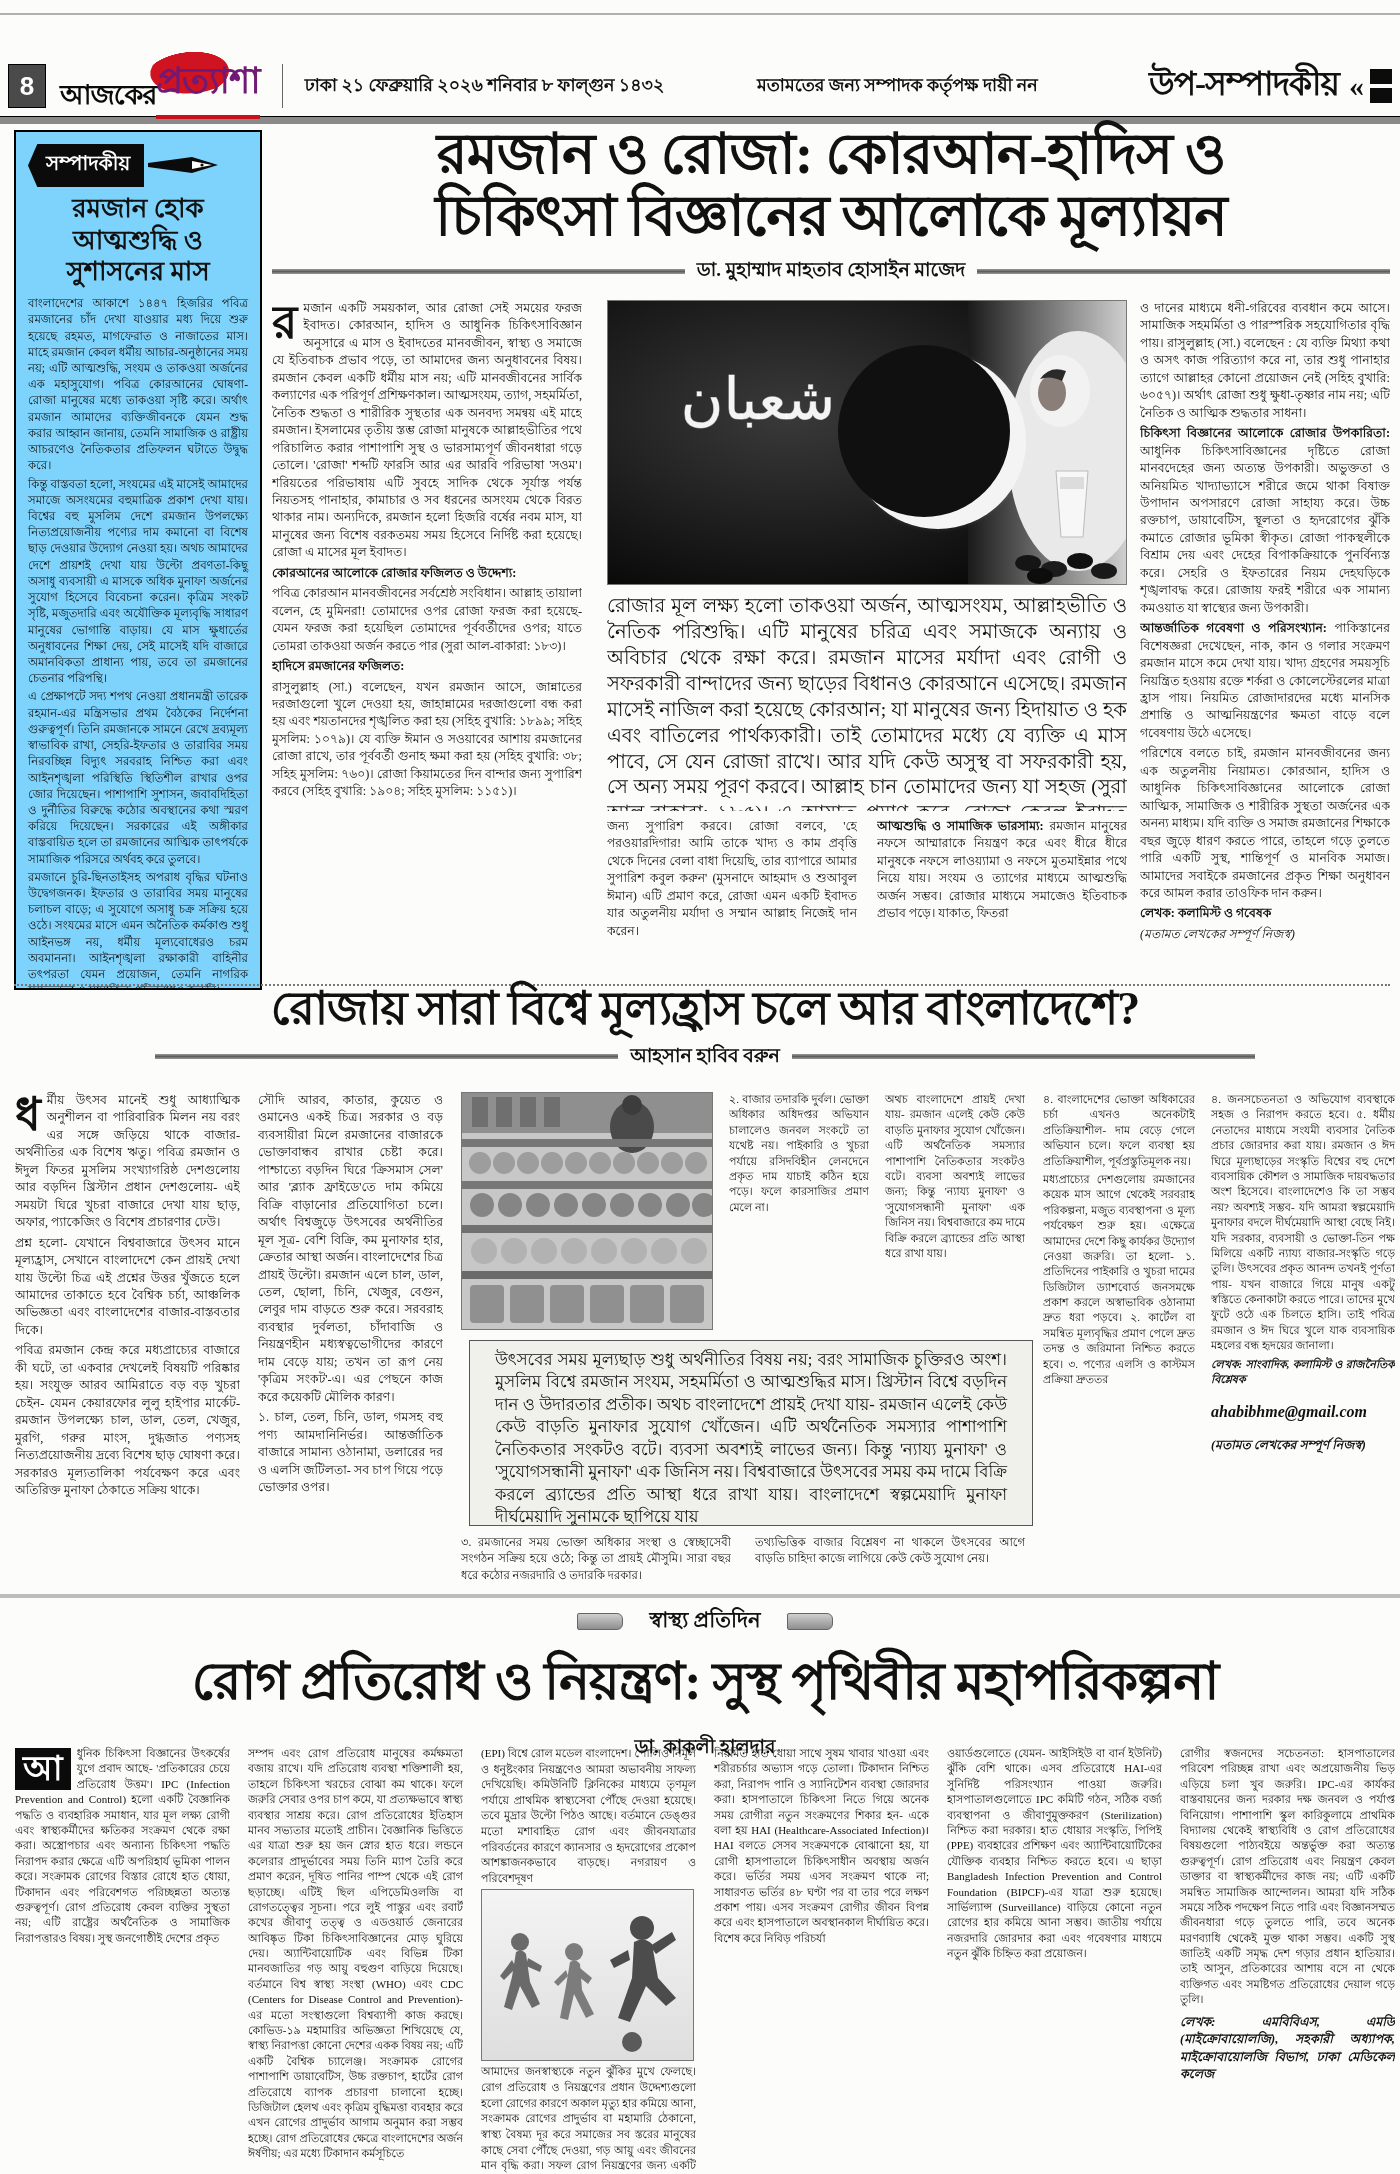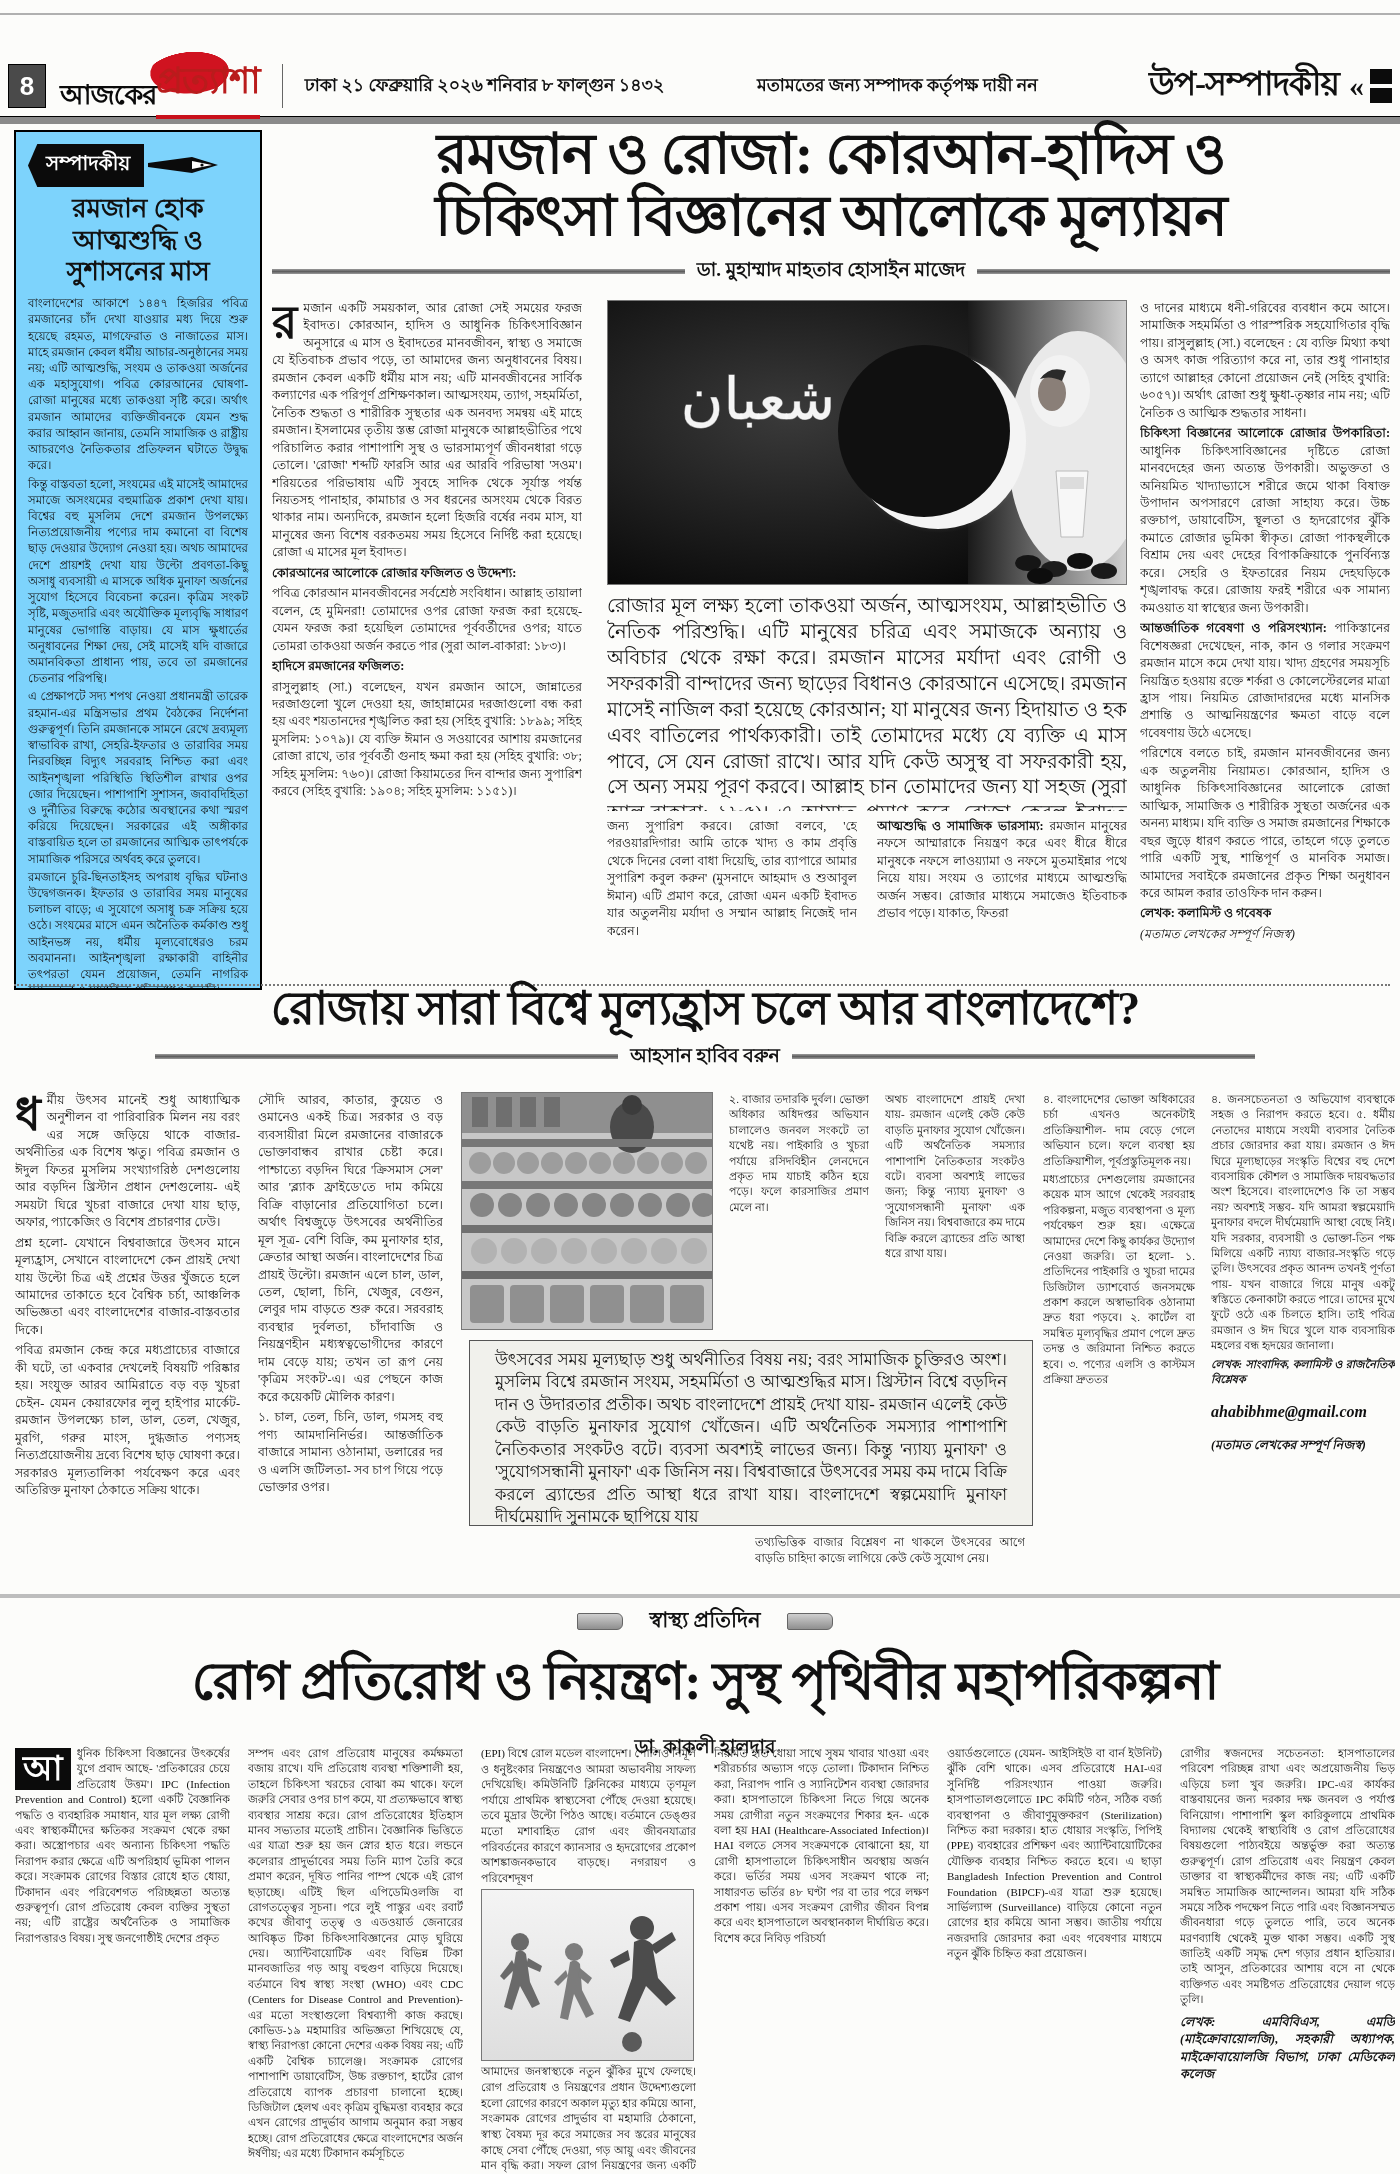--- a/index.html
+++ b/index.html
@@ -7,21 +7,21 @@
         font-family:"Liberation Serif","DejaVu Serif",serif;color:#111;overflow:hidden;}
   .abs{position:absolute;}
   .rule-thin{height:2px;background:#b0b0b0;}
   .just{text-align:justify;text-justify:inter-word;}
   .clip{overflow:hidden;}
   
   .pageno{width:36px;height:42px;background:#4a4a4a;border:1px solid #000;color:#fff;
           font:700 26px "Liberation Sans",sans-serif;display:flex;align-items:center;justify-content:center;}
   .logo-wrap{display:flex;align-items:flex-end;gap:0;}
   .logo-first{font:900 27px "Liberation Serif",serif;color:#0a0a0a;letter-spacing:-1px;}
-  .logo-second{position:relative;font:900 36px "Liberation Serif",serif;color:#b91c1c;letter-spacing:-1px;z-index:1;}
+  .logo-second{position:relative;font:900 36px "Liberation Serif",serif;color:#701a75;letter-spacing:-1px;z-index:1;}
   .logo-splash{position:absolute;left:-6px;top:-8px;width:90px;height:48px;background:radial-gradient(ellipse at 40% 60%,#d01320 0%,#d01320 55%,transparent 56%);transform:rotate(-8deg);z-index:-1;border-radius:50%;}
   .logo-tagbar{height:4px;background:#c9111b;margin-top:2px;}
   .hdr-divider{width:1px;height:44px;background:#666;}
   .hdr-date{font:600 17.5px "Liberation Serif",serif;}
   .hdr-disc{font:700 17.5px "Liberation Serif",serif;}
   .hdr-section{font:900 33px "Liberation Serif",serif;letter-spacing:-1px;}
   .hdr-mark{display:flex;flex-direction:column;gap:4px;}
   .hdr-mark div{width:22px;height:15px;background:#0c0c0c;}
   .dbl-rule{border-top:1px solid #000;border-bottom:7px solid #8a8a8a;}
   
@@ -279,20 +279,23 @@
       </div>
       <div class="abs just clip smallcol" style="left:268px;top:0;width:140px;height:238px;">
         <p class="colp">২. বাজার তদারকি দুর্বল। ভোক্তা অধিকার অধিদপ্তর অভিযান চালালেও জনবল সংকটে তা যথেষ্ট নয়। পাইকারি ও খুচরা পর্যায়ে রসিদবিহীন লেনদেনে প্রকৃত দাম যাচাই কঠিন হয়ে পড়ে। ফলে কারসাজির প্রমাণ মেলে না।</p>
       </div>
       <div class="abs just clip smallcol" style="left:424px;top:0;width:140px;height:238px;">
         <p class="colp">অথচ বাংলাদেশে প্রায়ই দেখা যায়- রমজান এলেই কেউ কেউ বাড়তি মুনাফার সুযোগ খোঁজেন। এটি অর্থনৈতিক সমস্যার পাশাপাশি নৈতিকতার সংকটও বটে। ব্যবসা অবশ্যই লাভের জন্য; কিন্তু 'ন্যায্য মুনাফা' ও 'সুযোগসন্ধানী মুনাফা' এক জিনিস নয়। বিশ্ববাজারে কম দামে বিক্রি করলে ব্র্যান্ডের প্রতি আস্থা ধরে রাখা যায়।</p>
       </div>
       <div class="abs cap-box clip" style="left:0;top:248px;width:564px;height:186px;">
         <div class="t just">উৎসবের সময় মূল্যছাড় শুধু অর্থনীতির বিষয় নয়; বরং সামাজিক চুক্তিরও অংশ। মুসলিম বিশ্বে রমজান সংযম, সহমর্মিতা ও আত্মশুদ্ধির মাস। খ্রিস্টান বিশ্বে বড়দিন দান ও উদারতার প্রতীক। অথচ বাংলাদেশে প্রায়ই দেখা যায়- রমজান এলেই কেউ কেউ বাড়তি মুনাফার সুযোগ খোঁজেন। এটি অর্থনৈতিক সমস্যার পাশাপাশি নৈতিকতার সংকটও বটে। ব্যবসা অবশ্যই লাভের জন্য। কিন্তু 'ন্যায্য মুনাফা' ও 'সুযোগসন্ধানী মুনাফা' এক জিনিস নয়। বিশ্ববাজারে উৎসবের সময় কম দামে বিক্রি করলে ব্র্যান্ডের প্রতি আস্থা ধরে রাখা যায়। বাংলাদেশে স্বল্পমেয়াদি মুনাফা দীর্ঘমেয়াদি সুনামকে ছাপিয়ে যায়</div>
       </div>
+      <div class="abs just clip" style="left:0;top:442px;width:270px;height:56px;">
+        <p class="colp" style="font-size:11.5px;">৩. রমজানের সময় ভোক্তা অধিকার সংস্থা ও স্বেচ্ছাসেবী সংগঠন সক্রিয় হয়ে ওঠে; কিন্তু তা প্রায়ই মৌসুমি। সারা বছর ধরে কঠোর নজরদারি ও তদারকি দরকার।</p>
+      </div>
       <div class="abs just clip" style="left:294px;top:442px;width:270px;height:56px;">
         <p class="colp" style="font-size:11.5px;">তথ্যভিত্তিক বাজার বিশ্লেষণ না থাকলে উৎসবের আগে বাড়তি চাহিদা কাজে লাগিয়ে কেউ কেউ সুযোগ নেয়।</p>
       </div>
     </div>
 
     <div class="abs just clip smallcol" style="left:1028px;top:0;width:152px;height:498px;">
       <p class="colp">৪. বাংলাদেশের ভোক্তা অধিকারের চর্চা এখনও অনেকটাই প্রতিক্রিয়াশীল- দাম বেড়ে গেলে অভিযান চলে। ফলে ব্যবস্থা হয় প্রতিক্রিয়াশীল, পূর্বপ্রস্তুতিমূলক নয়।</p>
       <p class="colp">মধ্যপ্রাচ্যের দেশগুলোয় রমজানের কয়েক মাস আগে থেকেই সরবরাহ পরিকল্পনা, মজুত ব্যবস্থাপনা ও মূল্য পর্যবেক্ষণ শুরু হয়। এক্ষেত্রে আমাদের দেশে কিছু কার্যকর উদ্যোগ নেওয়া জরুরি। তা হলো- ১. প্রতিদিনের পাইকারি ও খুচরা দামের ডিজিটাল ড্যাশবোর্ড জনসমক্ষে প্রকাশ করলে অস্বাভাবিক ওঠানামা দ্রুত ধরা পড়বে। ২. কার্টেল বা সমন্বিত মূল্যবৃদ্ধির প্রমাণ পেলে দ্রুত তদন্ত ও জরিমানা নিশ্চিত করতে হবে। ৩. পণ্যের এলসি ও কাস্টমস প্রক্রিয়া দ্রুততর</p>
     </div>
 

